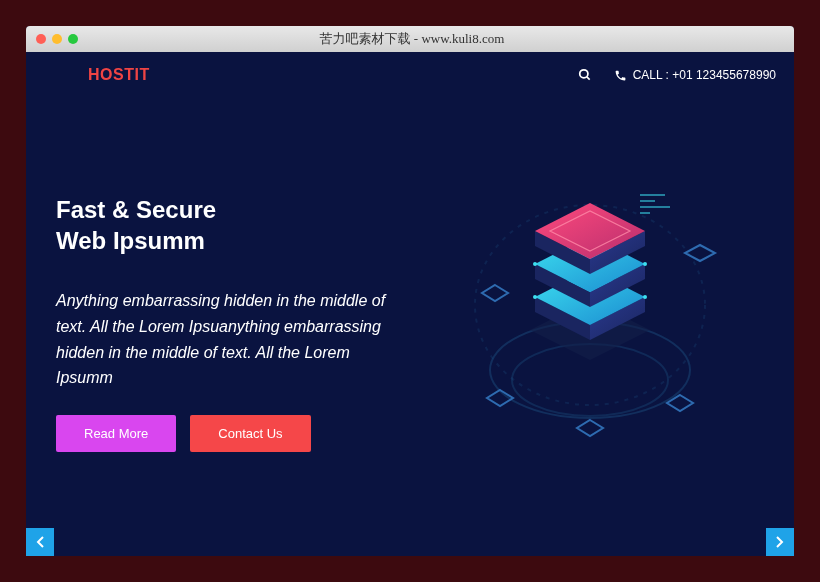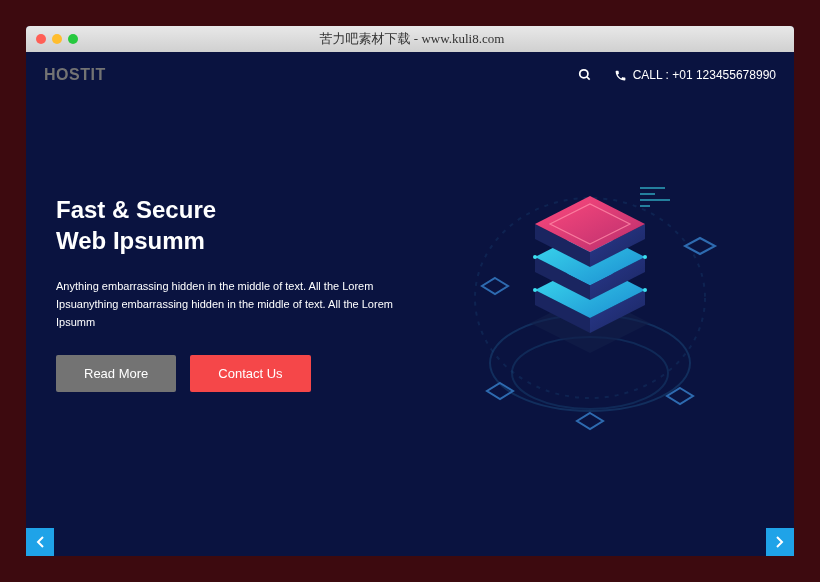--- a/index.html
+++ b/index.html
@@ -40,24 +40,25 @@
       color: #333;
       font-family: "SimSun", serif;
     }
     .navbar {
       display: flex;
       align-items: center;
       padding: 14px 18px;
       gap: 28px;
     }
     .logo {
-      color: #737373;
+      color: #ef4444;
       font-weight: 900;
       font-size: 16px;
       letter-spacing: 0.5px;
+      margin-left: 44px;
     }
     .nav-menu {
       display: flex;
       gap: 32px;
     }
     .nav-item {
       color: #fff;
       font-size: 12px;
       font-weight: 600;
       cursor: pointer;
@@ -83,42 +84,43 @@
     }
     .hero-left {
       flex: 0 0 340px;
       padding-top: 56px;
     }
     .hero-title {
       color: #fff;
       font-size: 24px;
       font-weight: 900;
       line-height: 1.3;
-      margin-bottom: 22px;
+      margin-bottom: 32px;
     }
     .hero-desc {
       color: #fff;
-      font-size: 11px;
+      font-size: 16px;
       line-height: 1.6;
       margin-bottom: 24px;
+      font-style: italic;
     }
     .hero-buttons {
       display: flex;
       gap: 14px;
     }
     .btn {
       padding: 11px 28px;
       border: none;
       color: #fff;
       font-size: 13px;
       font-weight: 500;
       cursor: pointer;
       border-radius: 2px;
     }
-    .btn-primary { background: #737373; }
+    .btn-primary { background: #d946ef; }
     .btn-secondary { background: #f54749; }
     .hero-right {
       flex: 1;
       display: flex;
       justify-content: center;
       align-items: center;
     }
     .slider-nav {
       position: absolute;
       bottom: 0;

